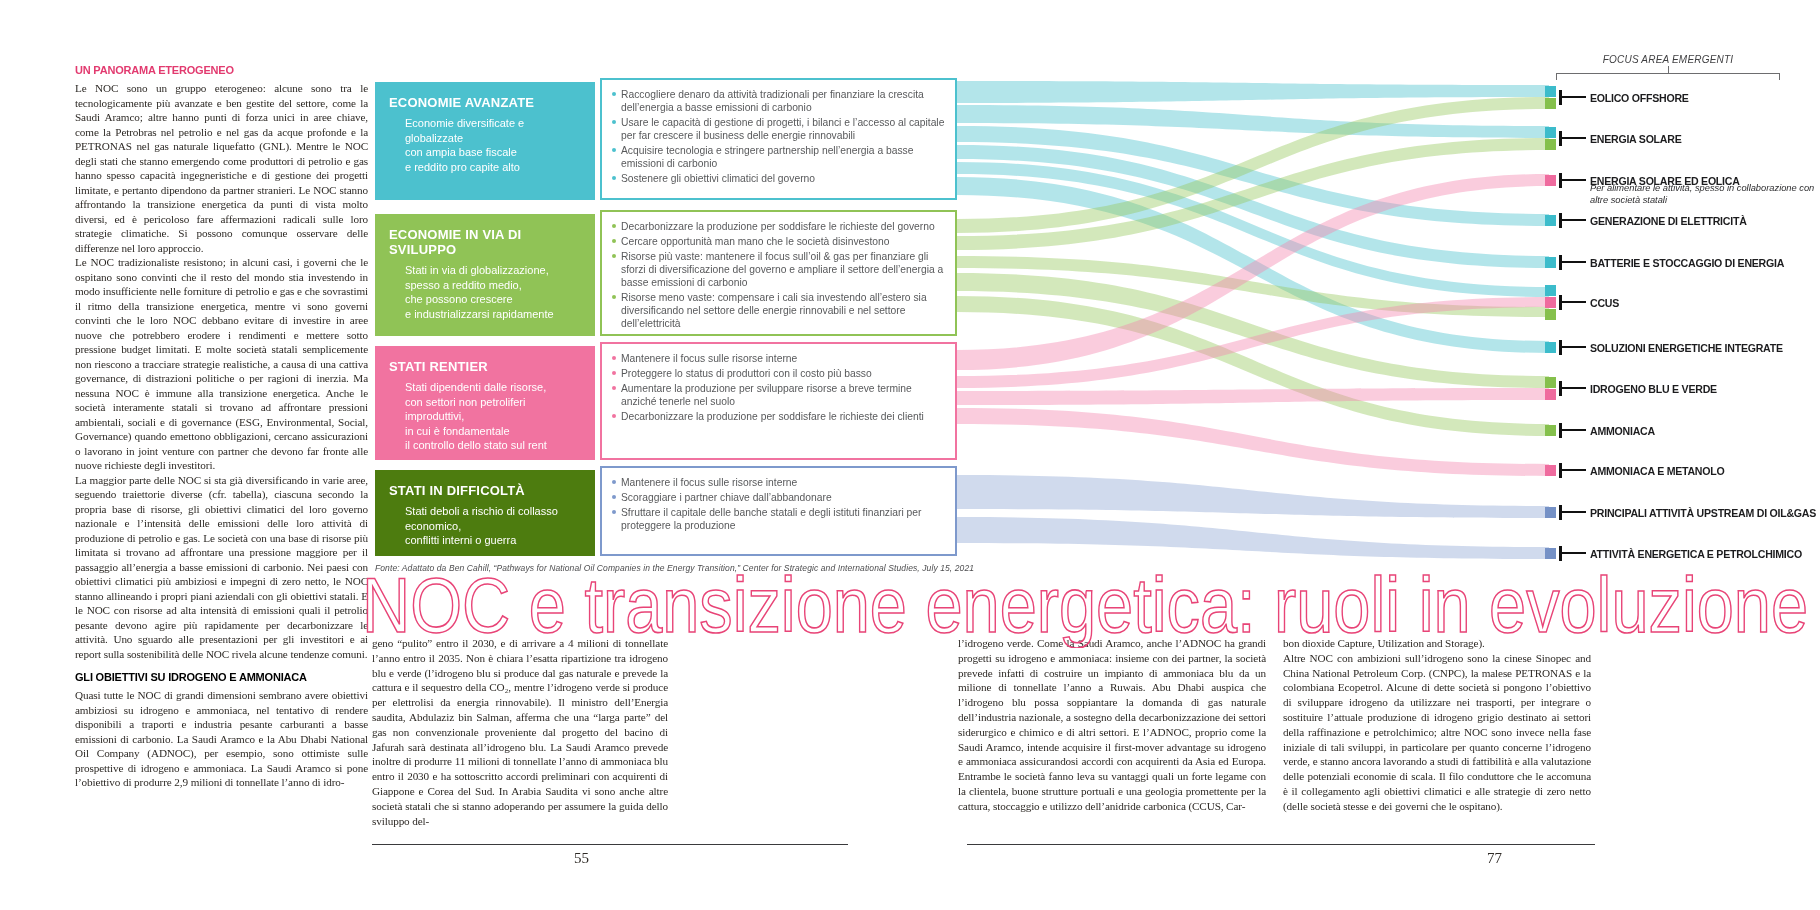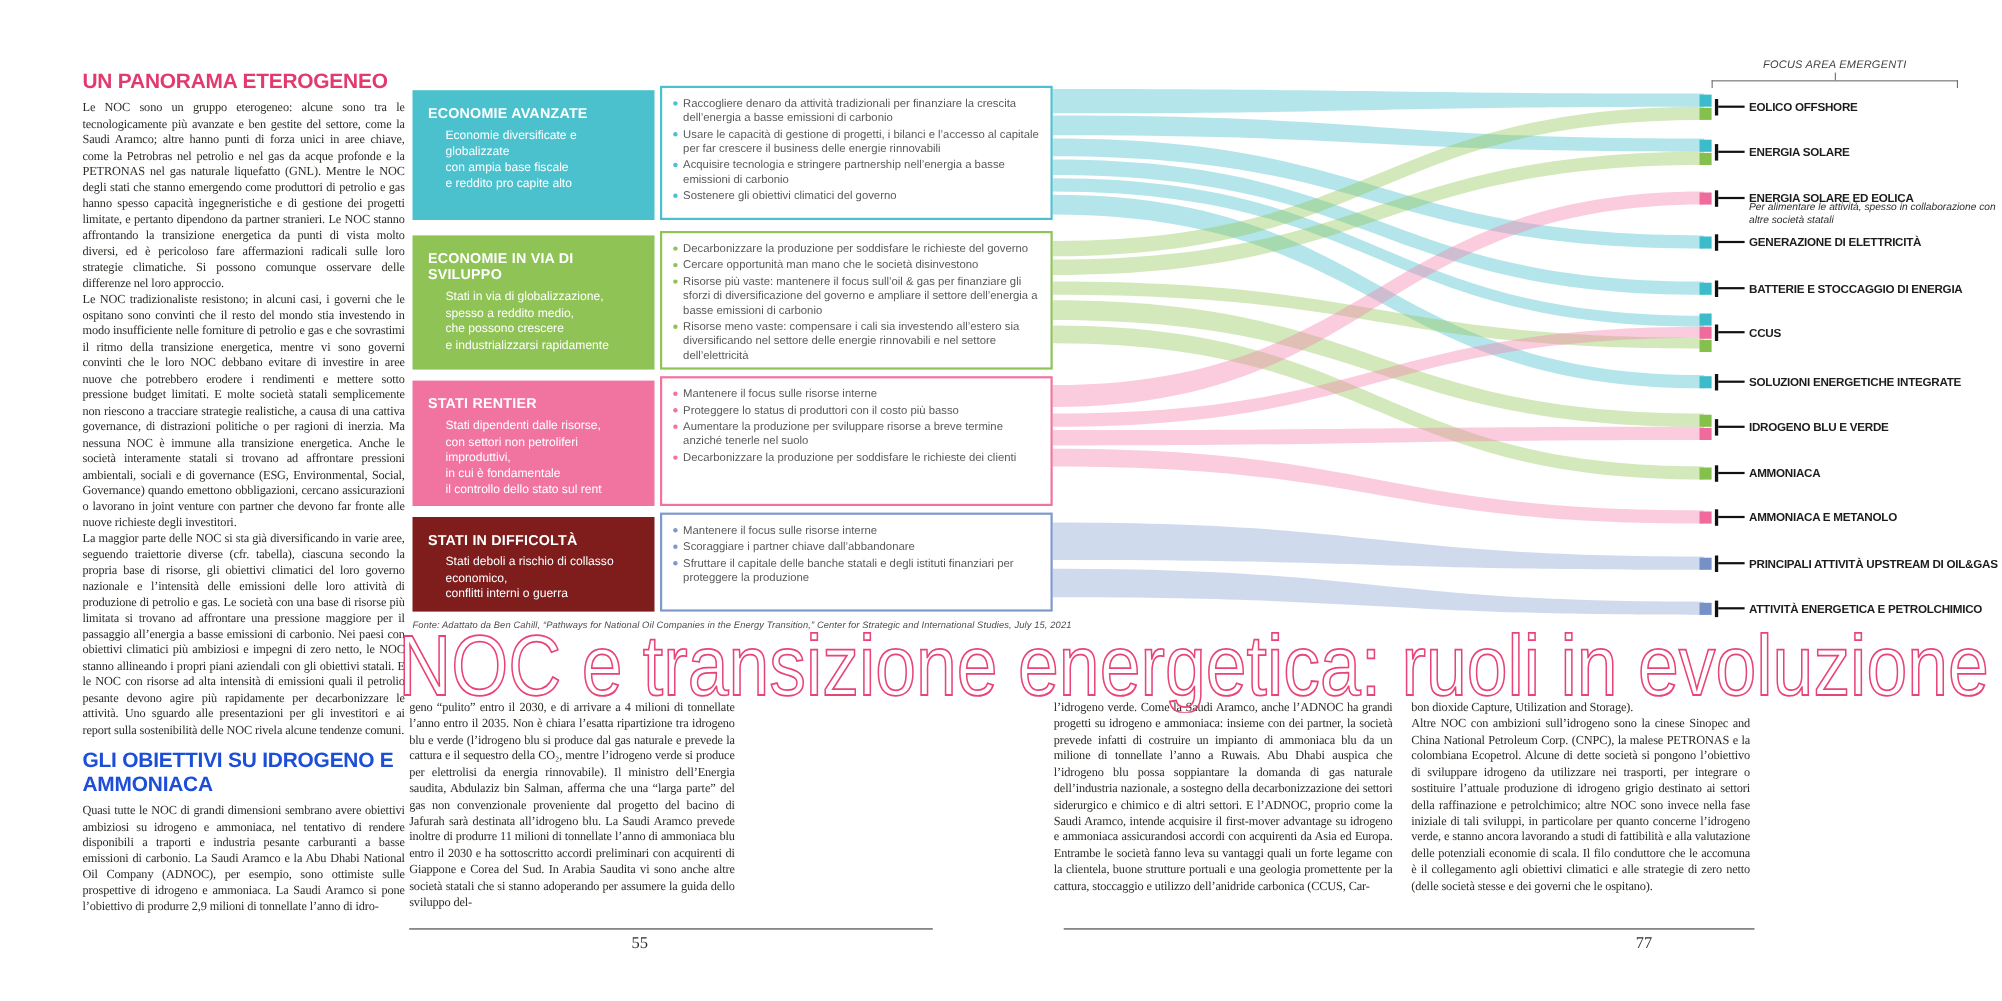--- a/index.html
+++ b/index.html
@@ -1,21 +1,21 @@
 <!DOCTYPE html>
 <html><head>
 <meta charset="utf-8">
 <style>
   html,body{margin:0;padding:0;background:#e8e8e8;}
   .spread{position:relative;width:1820px;height:910px;background:#ffffff;overflow:hidden;
           font-family:"Liberation Sans",sans-serif;}
 
   
   .article{position:absolute;left:75px;top:64px;width:293px;height:794px;overflow:hidden;}
-  .article h2{font-family:"Liberation Sans",sans-serif;font-weight:bold;font-size:19px;
+  .article h2{font-family:"Liberation Sans",sans-serif;font-weight:bold;font-size:11px;
               letter-spacing:-0.2px;margin:0 0 5px 0;}
   .article h2.second{margin-top:10px;}
   .article p{font-family:"Liberation Serif",serif;font-size:11.2px;line-height:14.5px;
              letter-spacing:-0.12px;text-align:justify;margin:0;color:#2e2a26;}
 
   
   .hdr{position:absolute;text-align:center;}
   .hdr-label{font-style:italic;font-size:10px;letter-spacing:0.2px;color:#3f3f41;white-space:nowrap;}
   .hdr-tick{width:1px;height:7px;background:#6d6d6f;margin:1px auto 0 auto;}
   .hdr-line{height:6px;border-top:1px solid #6d6d6f;border-left:1px solid #6d6d6f;border-right:1px solid #6d6d6f;}
@@ -64,21 +64,21 @@
 </head>
 <body>
 
 <div class="spread">
 
   <div class="article">
     <h2 style="color:#e23a6f">UN PANORAMA ETEROGENEO</h2>
     <p>Le NOC sono un gruppo eterogeneo: alcune sono tra le tecnologicamente più avanzate e ben gestite del settore, come la Saudi Aramco; altre hanno punti di forza unici in aree chiave, come la Petrobras nel petrolio e nel gas da acque profonde e la PETRONAS nel gas naturale liquefatto (GNL). Mentre le NOC degli stati che stanno emergendo come produttori di petrolio e gas hanno spesso capacità ingegneristiche e di gestione dei progetti limitate, e pertanto dipendono da partner stranieri. Le NOC stanno affrontando la transizione energetica da punti di vista molto diversi, ed è pericoloso fare affermazioni radicali sulle loro strategie climatiche. Si possono comunque osservare delle differenze nel loro approccio.</p>
     <p>Le NOC tradizionaliste resistono; in alcuni casi, i governi che le ospitano sono convinti che il resto del mondo stia investendo in modo insufficiente nelle forniture di petrolio e gas e che sovrastimi il ritmo della transizione energetica, mentre vi sono governi convinti che le loro NOC debbano evitare di investire in aree nuove che potrebbero erodere i rendimenti e mettere sotto pressione budget limitati. E molte società statali semplicemente non riescono a tracciare strategie realistiche, a causa di una cattiva governance, di distrazioni politiche o per ragioni di inerzia. Ma nessuna NOC è immune alla transizione energetica. Anche le società interamente statali si trovano ad affrontare pressioni ambientali, sociali e di governance (ESG, Environmental, Social, Governance) quando emettono obbligazioni, cercano assicurazioni o lavorano in joint venture con partner che devono far fronte alle nuove richieste degli investitori.</p>
     <p>La maggior parte delle NOC si sta già diversificando in varie aree, seguendo traiettorie diverse (cfr. tabella), ciascuna secondo la propria base di risorse, gli obiettivi climatici del loro governo nazionale e l’intensità delle emissioni delle loro attività di produzione di petrolio e gas. Le società con una base di risorse più limitata si trovano ad affrontare una pressione maggiore per il passaggio all’energia a basse emissioni di carbonio. Nei paesi con obiettivi climatici più ambiziosi e impegni di zero netto, le NOC stanno allineando i propri piani aziendali con gli obiettivi statali. E le NOC con risorse ad alta intensità di emissioni quali il petrolio pesante devono agire più rapidamente per decarbonizzare le attività. Uno sguardo alle presentazioni per gli investitori e ai report sulla sostenibilità delle NOC rivela alcune tendenze comuni.</p>
-    <h2 class="second" style="color:#1d4ed8">GLI OBIETTIVI SU IDROGENO E AMMONIACA</h2>
+    <h2 class="second" style="color:#000000">GLI OBIETTIVI SU IDROGENO E AMMONIACA</h2>
     <p>Quasi tutte le NOC di grandi dimensioni sembrano avere obiettivi ambiziosi su idrogeno e ammoniaca, nel tentativo di rendere disponibili a traporti e industria pesante carburanti a basse emissioni di carbonio. La Saudi Aramco e la Abu Dhabi National Oil Company (ADNOC), per esempio, sono ottimiste sulle prospettive di idrogeno e ammoniaca. La Saudi Aramco si pone l’obiettivo di produrre 2,9 milioni di tonnellate l’anno di idro-</p>
   </div>
 
   <svg id="sankey" class="sankey" width="610" height="520" viewBox="0 0 610 520">
       <path d="M7,21 C303,21 303,25 599,25 L599,37 C303,37 303,43 7,43 Z" fill="#49c0ce" fill-opacity="0.42"></path>
       <path d="M7,45 C303,45 303,66 599,66 L599,78 C303,78 303,63 7,63 Z" fill="#49c0ce" fill-opacity="0.42"></path>
       <path d="M7,66 C303,66 303,154 599,154 L599,166 C303,166 303,82 7,82 Z" fill="#49c0ce" fill-opacity="0.42"></path>
       <path d="M7,85 C303,85 303,196 599,196 L599,208 C303,208 303,99 7,99 Z" fill="#49c0ce" fill-opacity="0.42"></path>
       <path d="M7,102 C303,102 303,227 599,227 L599,237 C303,237 303,114 7,114 Z" fill="#49c0ce" fill-opacity="0.42"></path>
       <path d="M7,117 C303,117 303,281 599,281 L599,293 C303,293 303,135 7,135 Z" fill="#49c0ce" fill-opacity="0.42"></path>
@@ -184,21 +184,21 @@
           </li>
           <li>
             <span class="dot" style="background: rgb(241, 115, 160);"></span>
             <span>Decarbonizzare la produzione per soddisfare le richieste dei clienti</span>
           </li>
         </ul>
       </div>
   </div>
 
   <div class="cat-row" style="top:470px;height:86px">
-    <div class="cat-box" style="background: #7f1d1d;">
+    <div class="cat-box" style="background: #4d7c0f;">
       <div class="cat-title">STATI IN DIFFICOLTÀ</div>
       <div class="cat-desc">Stati deboli a rischio di collasso economico,
 conflitti interni o guerra</div>
     </div>
     <div class="bullet-box" style="border-color: rgb(126, 153, 204);">
         <ul>
           <li>
             <span class="dot" style="background: rgb(126, 153, 204);"></span>
             <span>Mantenere il focus sulle risorse interne</span>
           </li>

